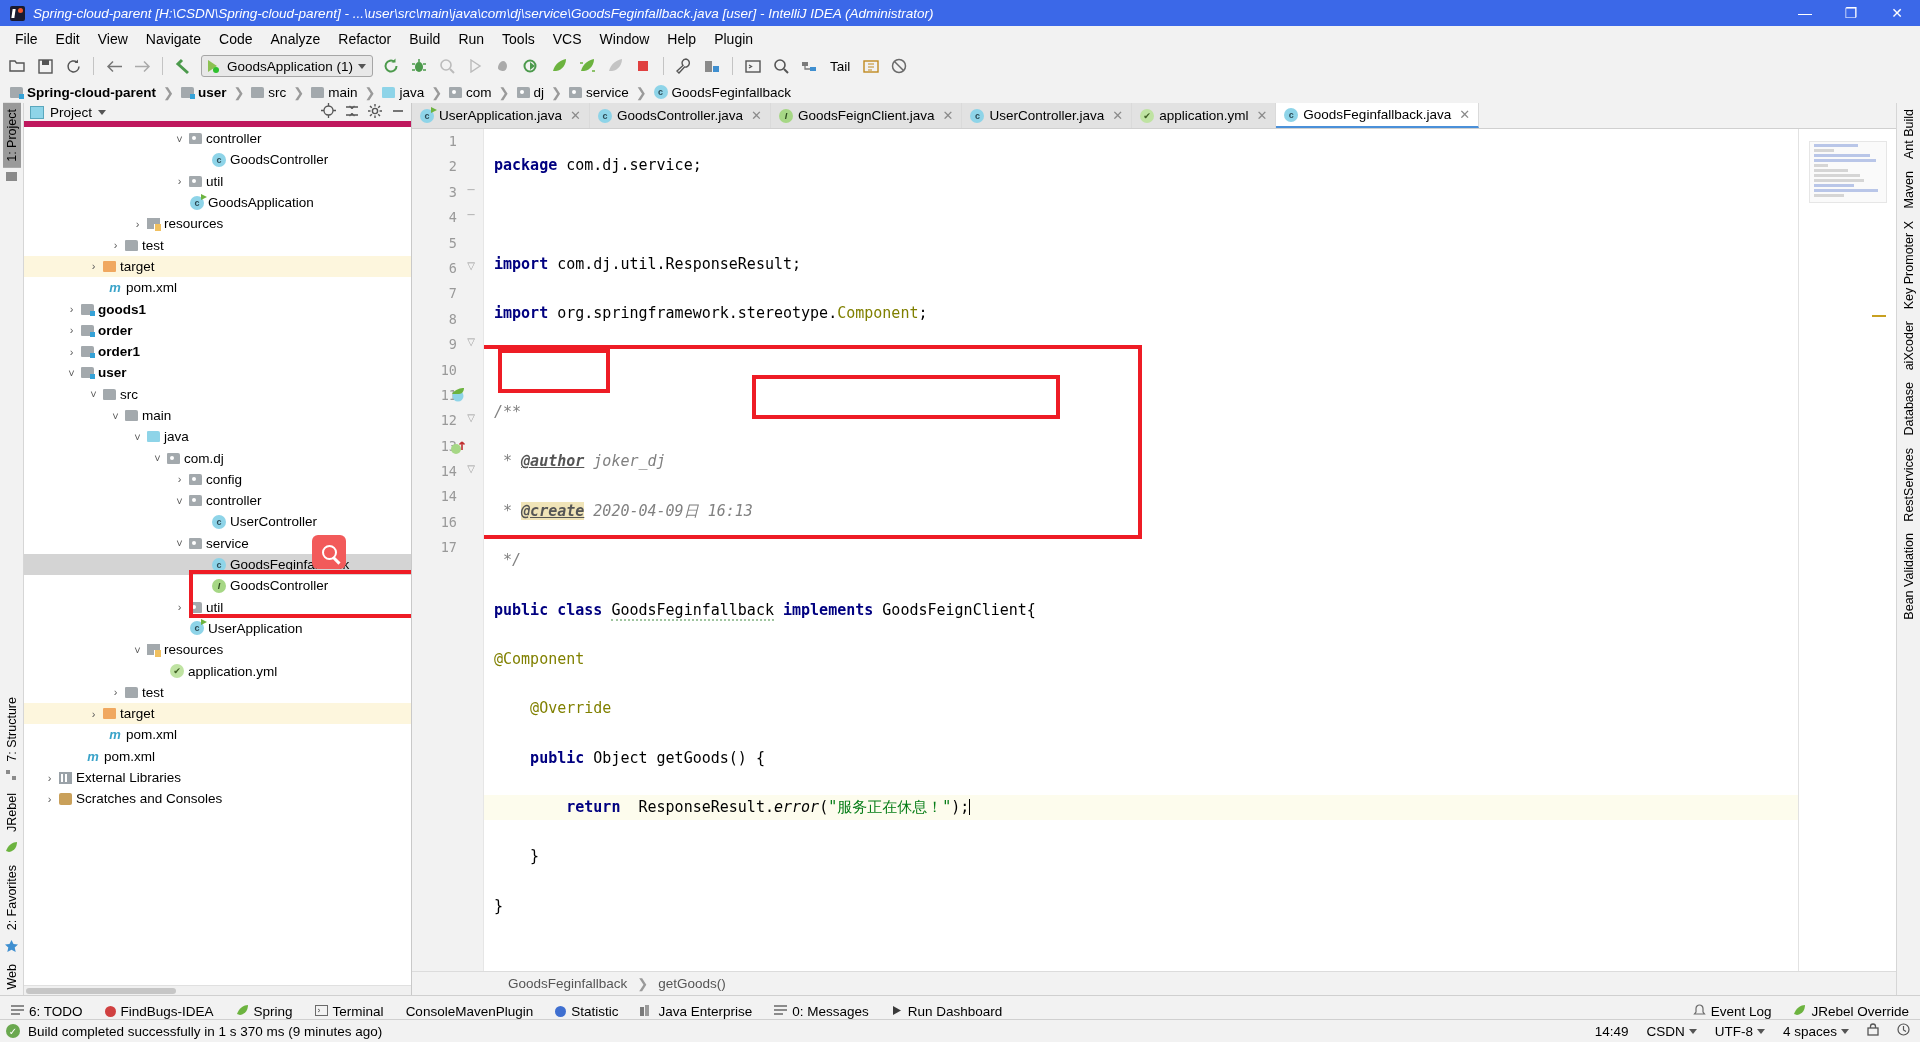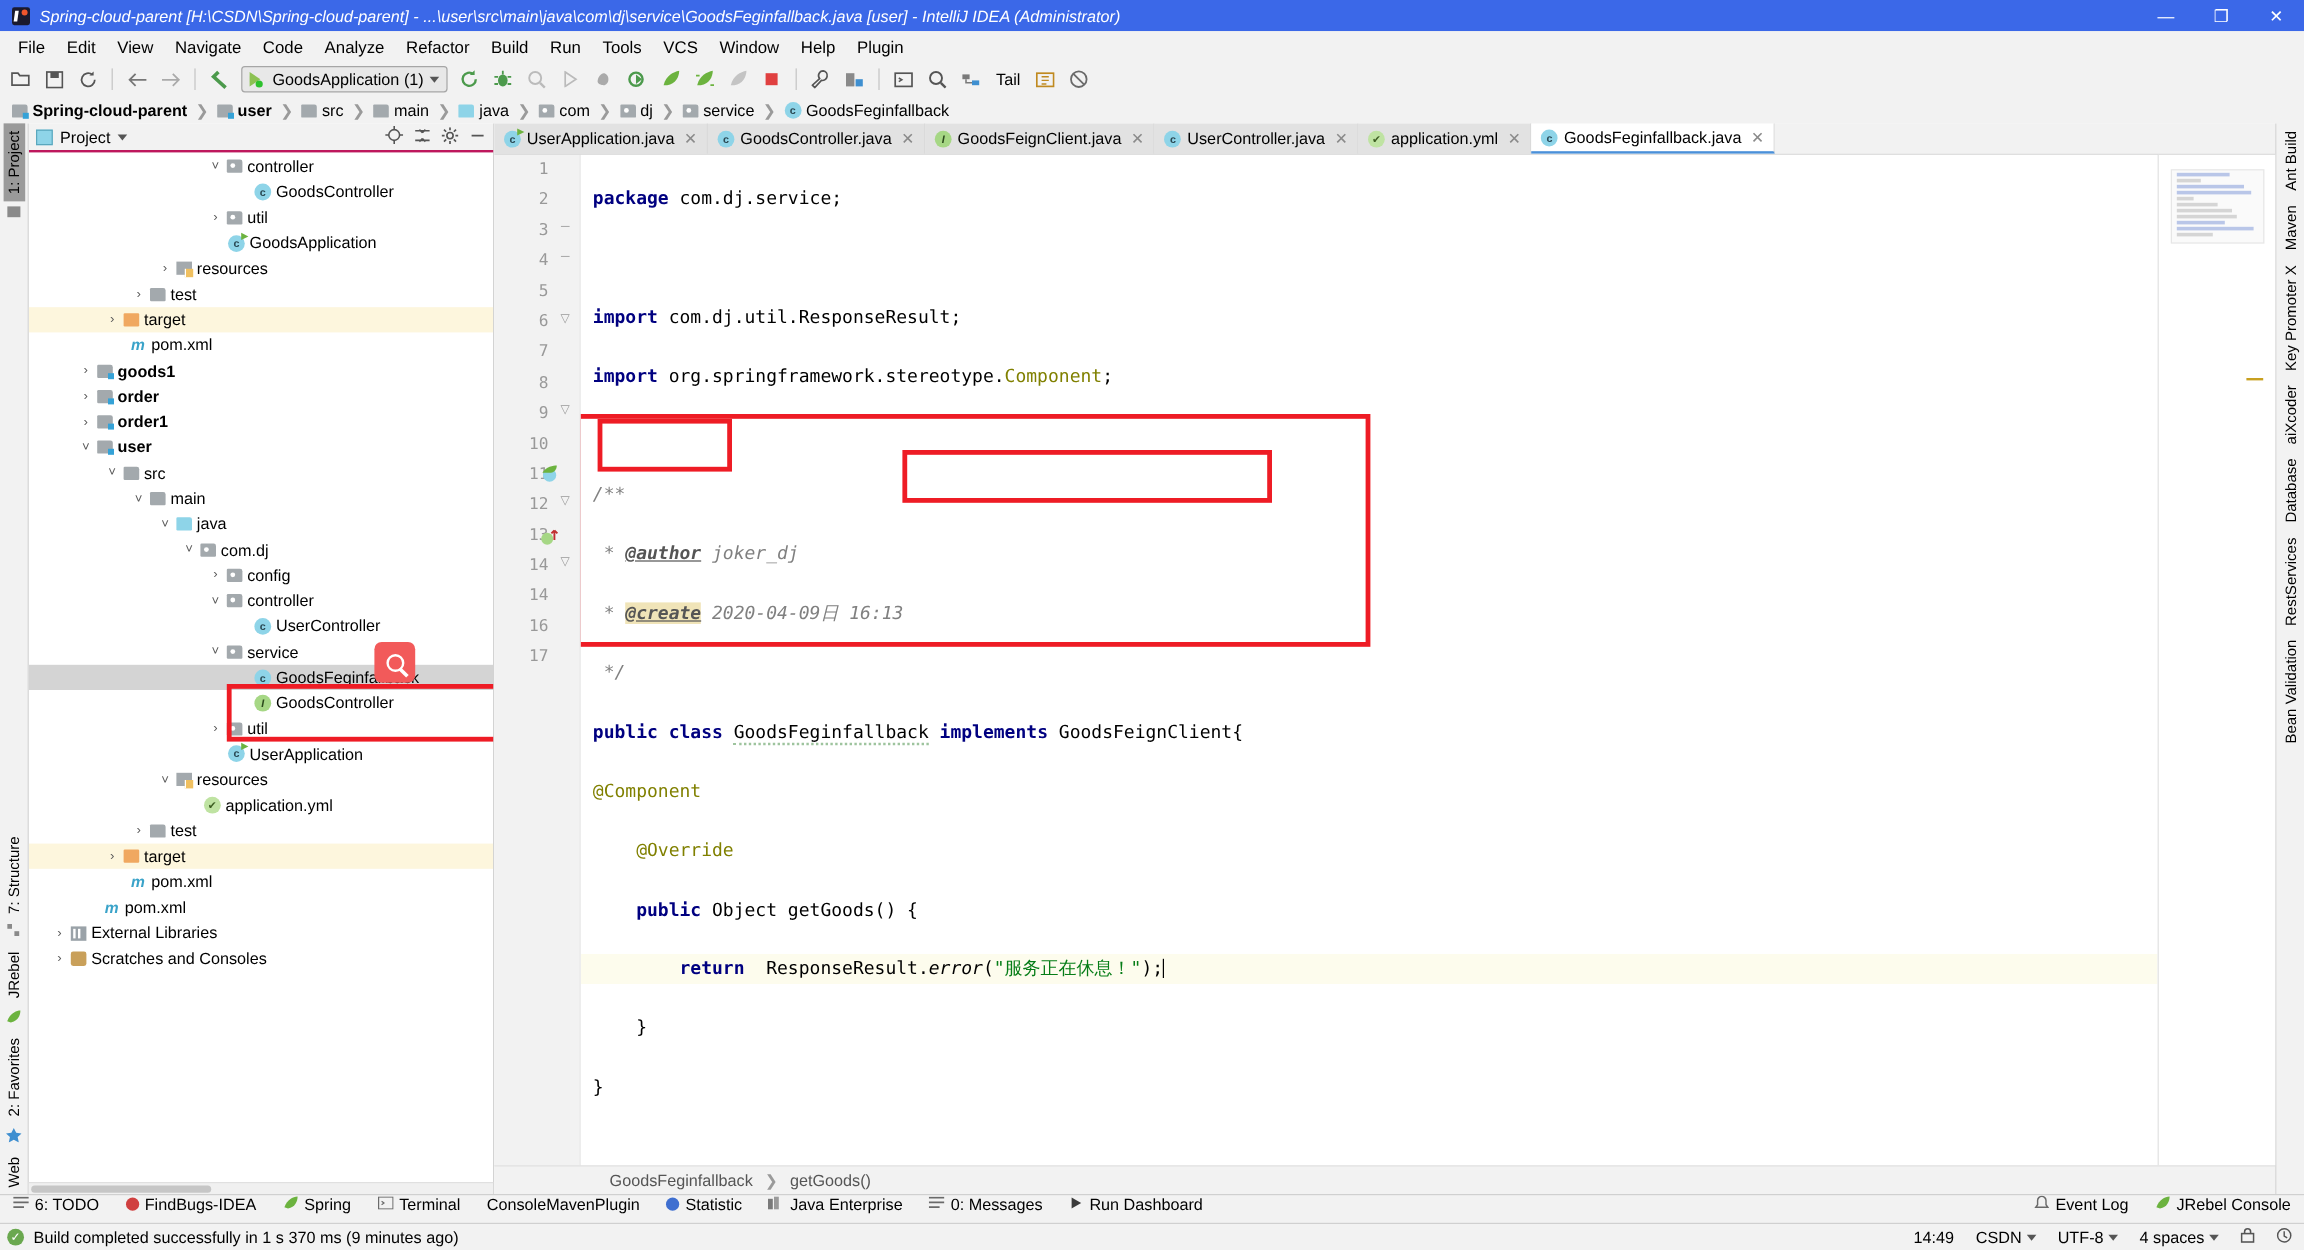--- a/index.html
+++ b/index.html
@@ -129,21 +129,21 @@
   .vlabel.sel { background: #9a9a9a; color: #000; }
   .vicon { font-size: 12px; padding: 3px 0; color: #666; }
 
   
   .projectpanel {
     width: 388px; background: #fff; display: flex; flex-direction: column;
     border-right: 1px solid #c9c9c9; min-width: 0;
   }
   .proj-header {
     height: 24px; background: #f2f2f2; display: flex; align-items: center;
-    padding: 0 6px; gap: 6px; flex: 0 0 24px; border-bottom: 2px solid #be185d;
+    padding: 0 6px; gap: 6px; flex: 0 0 24px; border-bottom: 6px solid #be185d;
   }
   .proj-header .ph-icon {
     width: 14px; height: 13px; background: #8ed4e8; border: 1px solid #5aa7bd;
   }
   .proj-header .ph-title { font-size: 13.5px; }
   .ph-right { margin-left: auto; display: flex; gap: 9px; align-items: center; color: #4a4a4a; }
   .ph-right span { font-size: 13px; }
 
   .tree { flex: 1; overflow: hidden; position: relative; padding-top: 1px; }
   .trow {
@@ -261,21 +261,21 @@
 
   
   .rstrip {
     width: 24px; background: #f2f2f2; border-left: 1px solid #d6d6d6;
     display: flex; flex-direction: column; align-items: center;
   }
 
   
   .bottombar {
     height: 24px; background: #f2f2f2; border-top: 1px solid #d0d0d0;
-    display: flex; align-items: flex-start; flex: 0 0 24px; font-size: 13.5px; gap: 0px;
+    display: flex; align-items: flex-end; flex: 0 0 24px; font-size: 13.5px; gap: 0px;
   }
   .bb-item { display: flex; align-items: center; gap: 5px; padding: 0 11px; white-space: nowrap; }
   .bb-right { margin-left: auto; display: flex; align-items: center; }
   .dot { width: 11px; height: 11px; border-radius: 50%; display: inline-block; }
 
   
   .statusbar {
     height: 23px; background: #f2f2f2; border-top: 1px solid #d0d0d0;
     display: flex; align-items: center; flex: 0 0 23px; font-size: 13.5px;
     padding-left: 6px; gap: 8px;
@@ -991,21 +991,21 @@
             </svg>
         </span>
         <span>Event Log</span>
       </div>
       <div class="bb-item">
         <span>
           <svg width="13" height="12" viewBox="0 0 13 12">
               <path d="M1 10C3 4 8 1 12 1c0 4-2 9-8 10z" fill="#6cb33f"></path>
             </svg>
         </span>
-        <span>JRebel Console</span>
+        <span>JRebel Override</span>
       </div>
     </div>
   </div>
 
   <div class="statusbar">
     <span class="ico-check">✓</span>
     <span>Build completed successfully in 1 s 370 ms (9 minutes ago)</span>
     <span class="sb-right">
       <span>14:49</span>
       <span>

